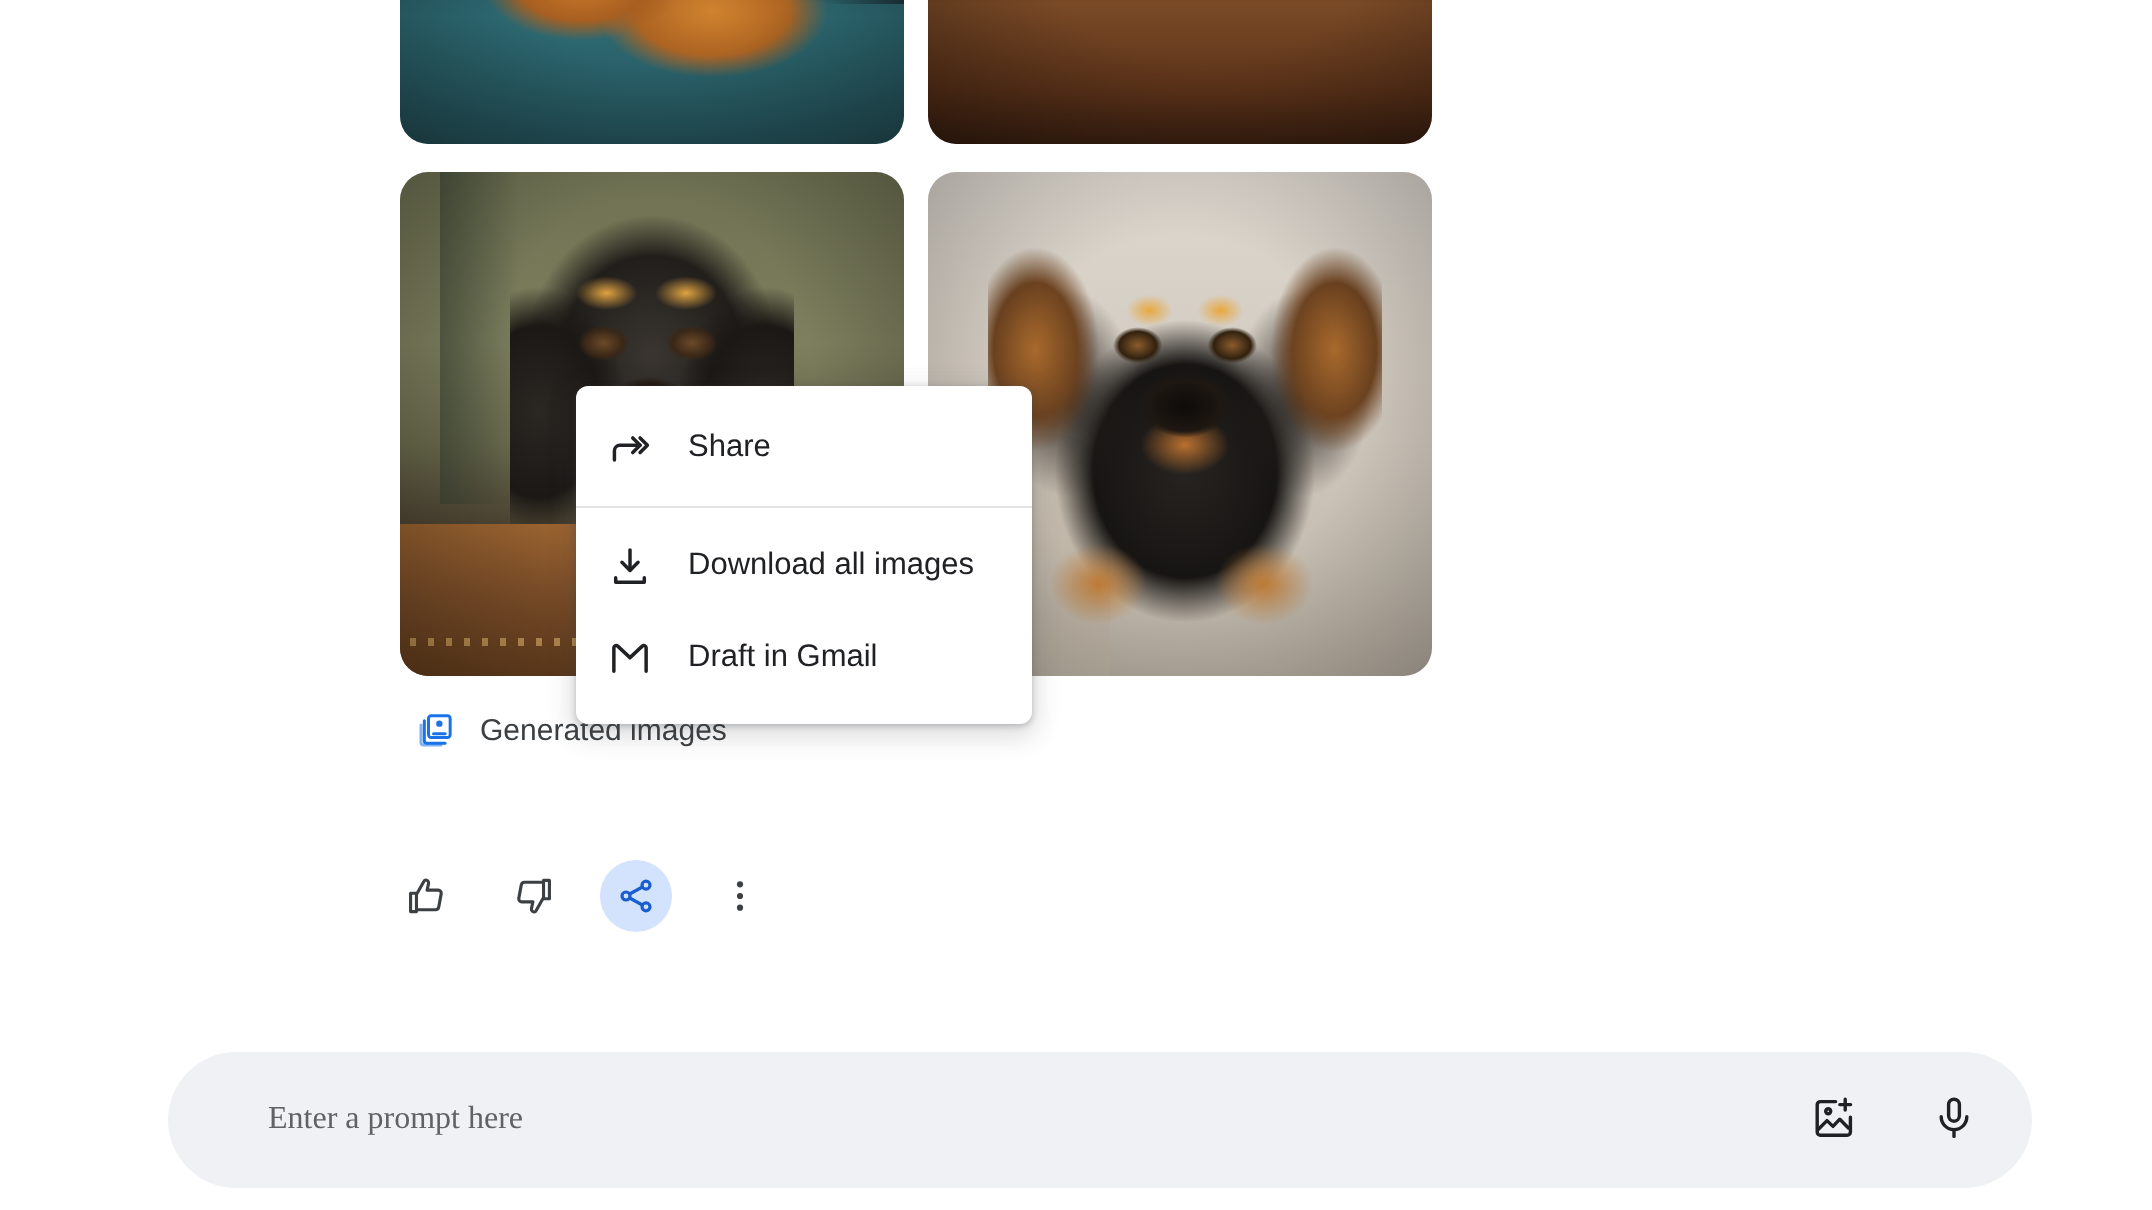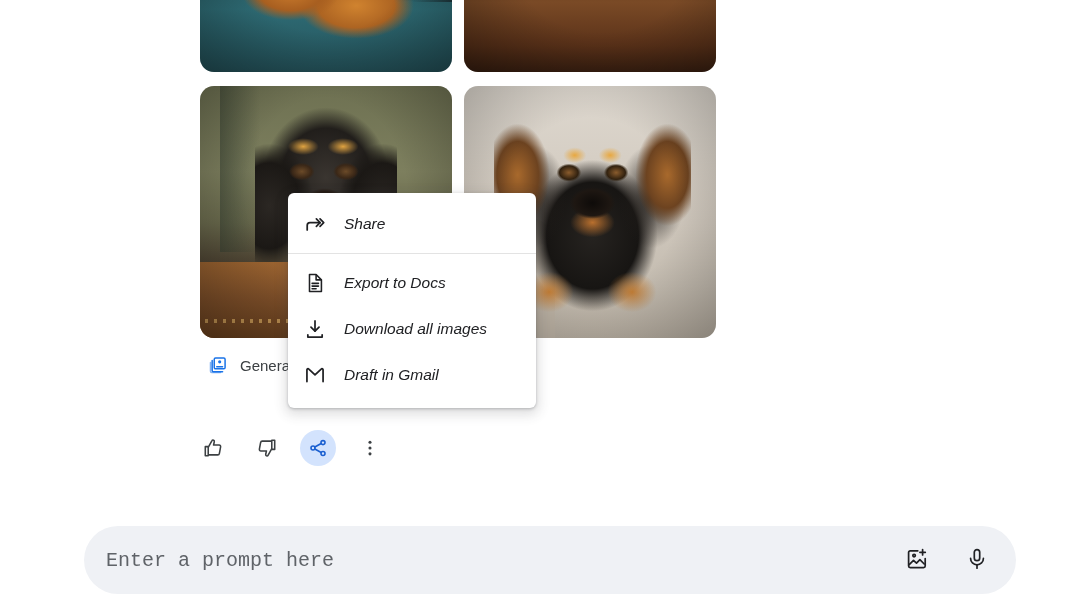--- a/index.html
+++ b/index.html
@@ -172,27 +172,26 @@
     color: #3c4043;
   }
   .action-btn.active { background: #d3e3fd; color: #1a5fd0; }
   .action-btn svg { display:block; }
 
   
   .context-menu {
     position: absolute;
     left: 288px;
     top: 193px;
-    width: 248px;
+    width: 228px;
     background: #ffffff;
     border-radius: 6px;
     box-shadow: 0 1px 3px rgba(60,64,67,.30), 0 4px 12px 3px rgba(60,64,67,.16);
     padding: 8px 0 10px 0;
     z-index: 40;
-    font-style: italic;
   }
   .menu-item {
     display: flex;
     align-items: center;
     height: 46px;
     padding: 0 18px 0 16px;
     gap: 18px;
     cursor: pointer;
     color: #202124;
     font-size: 15.5px;
@@ -221,24 +220,25 @@
     display: flex;
     align-items: center;
     padding: 0 24px 0 22px;
     box-sizing: border-box;
   }
   .prompt-input {
     flex: 1 1 auto;
     border: none;
     outline: none;
     background: transparent;
-    font-family: Liberation Mono, monospace;
-    font-size: 20px;
+    font-family: Liberation Serif, serif;
+    font-size: 16px;
     color: #202124;
     padding: 0;
+    margin-left: 28px;
   }
   .prompt-input::placeholder { color: #5f6368; }
   .prompt-tools { display:flex; align-items:center; gap: 30px; }
   .tool-btn {
     width: 30px; height: 30px;
     border: none; background: transparent;
     padding: 0; cursor: pointer;
     display:flex; align-items:center; justify-content:center;
     color: #202124;
   }
@@ -343,30 +343,20 @@
           <path d="M3.5 18.5v-5a3 3 0 0 1 3-3h11"></path>
           <path d="M13.5 6.5l4 4-4 4"></path>
           <path d="M17.5 6.5l4 4-4 4"></path>
         </svg>
       </span>
       <span>Share</span>
     </div>
 
     <div class="menu-divider"></div>
 
-    <div class="menu-item">
-      <span class="m-icon">
-        <svg width="22" height="22" viewBox="0 0 24 24" fill="none" stroke="currentColor" stroke-width="1.7" stroke-linejoin="round">
-          <path d="M6 2.8h7.2L19 8.6V21.2H6z"></path>
-          <path d="M13.2 2.8v5.8H19"></path>
-          <path d="M8.8 12.4h7M8.8 15.4h7M8.8 18.2h4.4" stroke-linecap="round"></path>
-        </svg>
-      </span>
-      <span>Export to Docs</span>
-    </div>
 
     <div class="menu-item">
       <span class="m-icon">
         <svg width="22" height="22" viewBox="0 0 24 24" fill="none" stroke="currentColor" stroke-width="1.9" stroke-linecap="round" stroke-linejoin="round">
           <path d="M12 3.2v11"></path>
           <path d="M7.6 10l4.4 4.4 4.4-4.4"></path>
           <path d="M4.2 18.4v2.4h15.6v-2.4"></path>
         </svg>
       </span>
       <span>Download all images</span>

